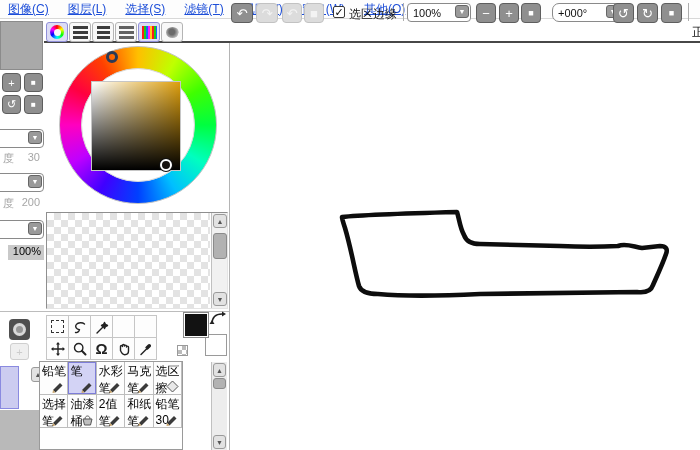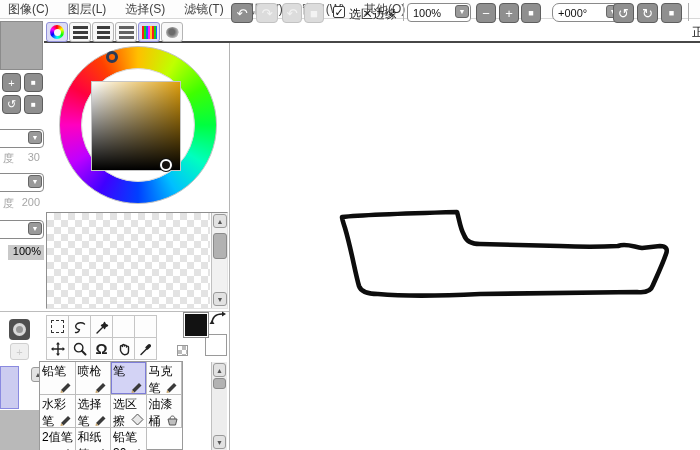--- a/index.html
+++ b/index.html
@@ -7,21 +7,21 @@
   body {
     font-family:"Liberation Sans","DejaVu Sans",sans-serif;
     background:#ffffff; position:relative; font-size:12px; color:#111;
   }
   .abs { position:absolute; }
 
   
   #menubar { left:0; top:0; width:700px; height:19px; background:#fdfdfd;
     border-bottom:1px solid #d8d8d8; display:flex; align-items:center;
     padding-left:8px; gap:19px; }
-  .menu-item { white-space:nowrap; color:#404040; cursor:default; }
+  .menu-item { white-space:nowrap; color:#1d4ed8; cursor:default;text-decoration:underline; }
 
   
   #toolbar { left:230px; top:19px; width:470px; height:24px; background:#fff; }
   #toolbar-underline { left:44px; top:41px; width:656px; height:2px; background:#474747; }
   .tbtn { position:absolute; top:3px; height:20px; border-radius:4px;
     display:flex; align-items:center; justify-content:center;
     font-size:13px; line-height:1; }
   .tbtn.on  { background:#8f8f8f; border:1.5px solid #5e5e5e; color:#fff; }
   .tbtn.off { background:#dcdcdc; border:1.5px solid #c2c2c2; color:#f3f3f3; }
   .combo { position:absolute; top:3px; height:19px; background:#fff;
@@ -141,21 +141,21 @@
     display:flex; align-items:center; justify-content:center; }
   #clip-sel-cell { left:0; top:366px; width:19px; height:43px; background:#ccccf0;
     border:1px solid #8a8ae0; }
   #clip-scroll-up { left:31px; top:367px; width:14px; height:15px; background:#e2e2e2;
     border:1px solid #9a9a9a; border-radius:3px; color:#555; font-size:7px;
     display:flex; align-items:center; justify-content:center; }
   #clip-gray { left:0; top:410px; width:45px; height:40px; background:#b9b9b9; }
 
   
   #toolgrid { left:39px; top:361px; width:144px; height:89px; border:1px solid #9a9a9a;
-    background:#fff; display:grid; grid-template-columns:repeat(4,1fr);
+    background:#fff; display:grid; grid-template-columns:repeat(5,1fr);
     grid-auto-rows:33px; }
   .tg-cell { border-right:1px solid #bdbdbd; border-bottom:1px solid #bdbdbd;
     position:relative; padding:1px 0 0 2px; font-size:12px; color:#000;
     background:#fdfdfd; overflow:hidden; }
   .tg-cell.sel { background:#d3d3f5; box-shadow:inset 0 0 0 1px #7d7dd8; }
   .tg-cell svg { position:absolute; right:2px; bottom:1px; }
   #toolgrid-scroll { left:211px; top:362px; width:16px; height:88px; background:#ededed;
     border-left:1px solid #c0c0c0; }
 
   svg.icon { stroke:#222; fill:none; stroke-width:1.4; stroke-linecap:round;
@@ -338,37 +338,34 @@
         <path d="M2,6 L11,6 9.5,12 3.5,12 z" fill="#bfbfbf" stroke="#555" stroke-width="1"></path>
         <path d="M4,6 C4,2 9,2 9,6" fill="none" stroke="#555"></path>
       </g>
   </defs>
 </svg>
 
 <div id="toolgrid" class="abs">
   <div class="tg-cell"><span>铅笔</span><svg width="13" height="13">
         <use href="#pencil-ic"></use>
       </svg></div>
-  <div class="tg-cell"><span>喷枪</span><svg width="13" height="13">
-        <use href="#pencil-ic"></use>
-      </svg></div>
   <div class="tg-cell sel"><span>笔</span><svg width="13" height="13">
         <use href="#pencil-ic"></use>
       </svg></div>
+  <div class="tg-cell"><span>水彩笔</span><svg width="13" height="13">
+        <use href="#pencil-ic"></use>
+      </svg></div>
   <div class="tg-cell"><span>马克笔</span><svg width="13" height="13">
-        <use href="#pencil-ic"></use>
-      </svg></div>
-  <div class="tg-cell"><span>水彩笔</span><svg width="13" height="13">
-        <use href="#pencil-ic"></use>
-      </svg></div>
-  <div class="tg-cell"><span>选择笔</span><svg width="13" height="13">
         <use href="#pencil-ic"></use>
       </svg></div>
   <div class="tg-cell"><span>选区擦</span><svg width="13" height="13">
         <use href="#eraser-ic"></use>
+      </svg></div>
+  <div class="tg-cell"><span>选择笔</span><svg width="13" height="13">
+        <use href="#pencil-ic"></use>
       </svg></div>
   <div class="tg-cell"><span>油漆桶</span><svg width="13" height="13">
         <use href="#bucket-ic"></use>
       </svg></div>
   <div class="tg-cell"><span>2值笔</span><svg width="13" height="13">
         <use href="#pencil-ic"></use>
       </svg></div>
   <div class="tg-cell"><span>和纸笔</span><svg width="13" height="13">
         <use href="#pencil-ic"></use>
       </svg></div>

